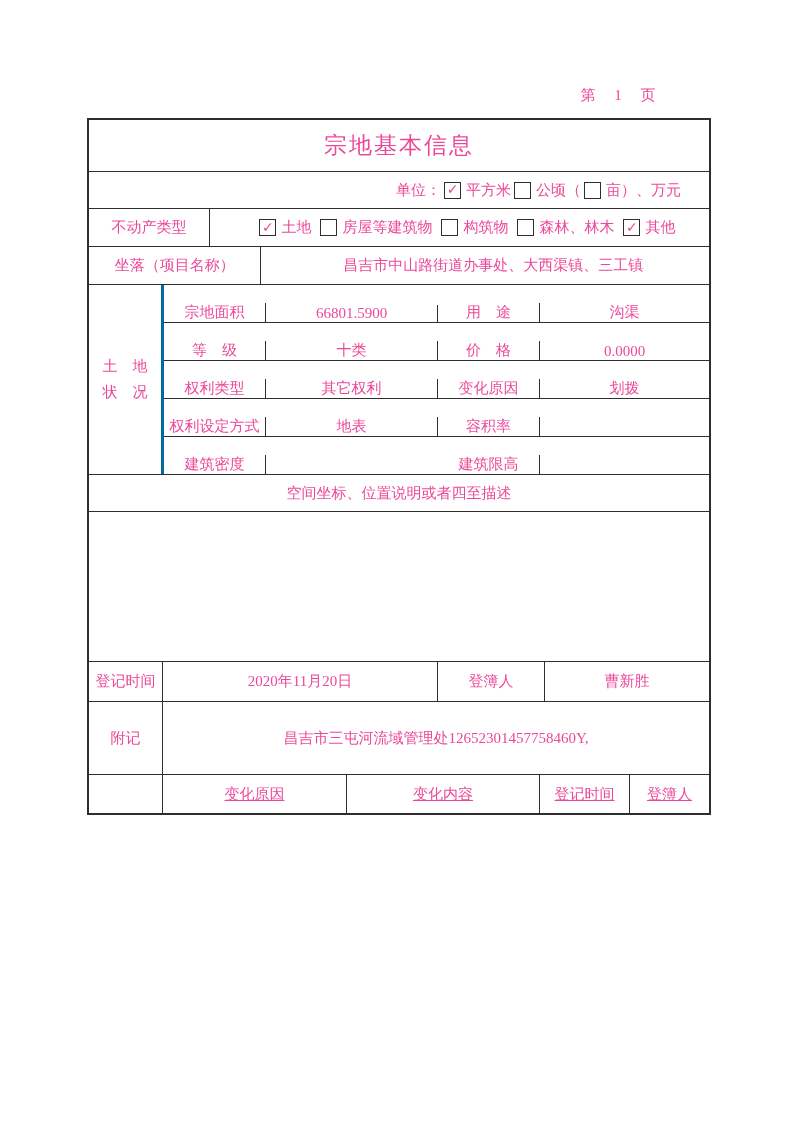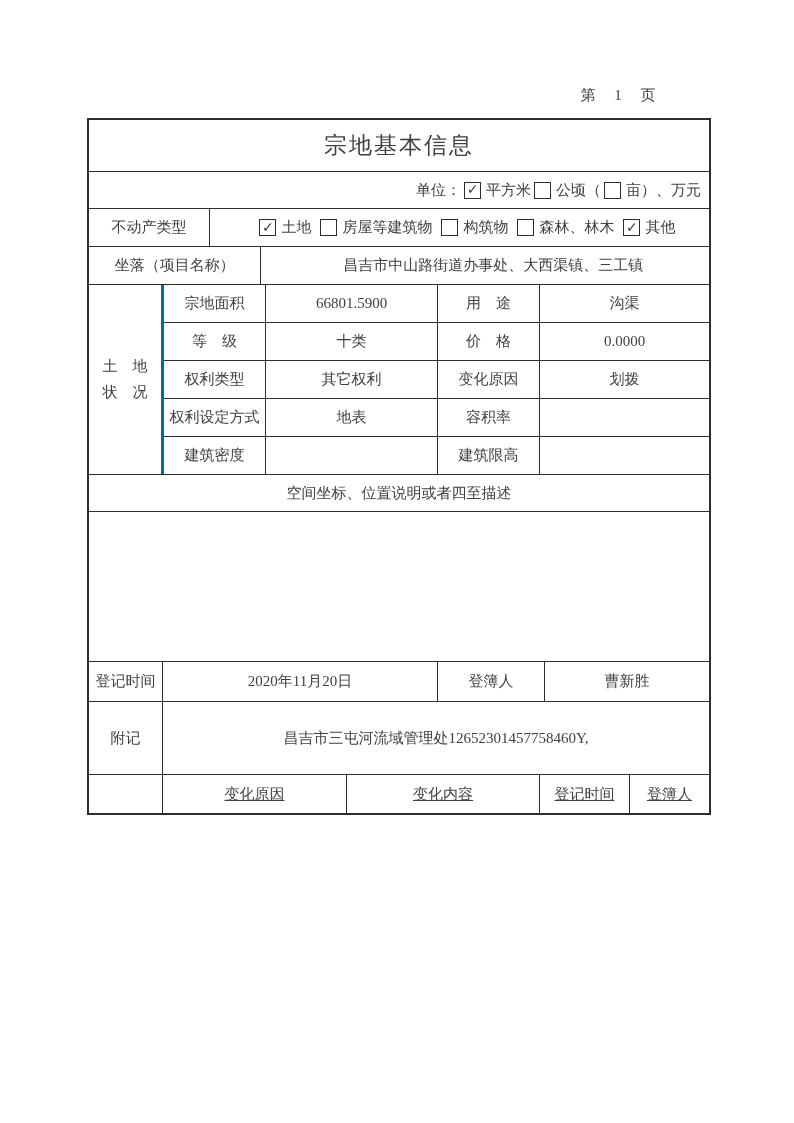--- a/index.html
+++ b/index.html
@@ -6,21 +6,21 @@
   body {
     background: #e9e9e9;
     font-family: "Liberation Serif", "DejaVu Serif", serif;
   }
   .page {
     position: relative;
     width: 794px;
     height: 1123px;
     background: #ffffff;
     margin: 0 auto;
-    color: #404040;
+    color: #ec4899;
     font-size: 15px;
   }
   .page-number {
     position: absolute;
     top: 86px;
     left: 558px;
     width: 120px;
     text-align: center;
     font-size: 15px;
     white-space: pre;
@@ -43,41 +43,41 @@
   .cell {
     border-right: 1px solid #2e2e2e;
     display: flex;
     align-items: center;
     justify-content: center;
     text-align: center;
     overflow: hidden;
   }
   .cell:last-child { border-right: none; }
   .row-title { height: 52px; align-items: center; justify-content: center; font-size: 23px; letter-spacing: 2px; }
-  .row-unit { height: 37px; align-items: center; justify-content: flex-end; padding-right: 8px; }
+  .row-unit { height: 37px; align-items: center; justify-content: flex-end; padding-right: 28px; }
   .row-38 { height: 38px; gap: 16px; }
   .row-spatial { height: 37px; align-items: center; justify-content: center; }
   .row-empty { height: 150px; }
   .row-reg { height: 40px; }
   .row-remark { height: 73px; }
   .row-change { height: 38px; }
 
   .land-section { height: 190px; }
   .land-side {
     width: 75px;
     border-right: 3px solid #0369a1;
     display: flex;
     flex-direction: column;
     align-items: center;
     justify-content: center;
     line-height: 1.7;
   }
   .land-rows { width: 545px; display: flex; flex-direction: column; }
   .land-rows .t-row:last-child { border-bottom: none; }
-  .land-rows .t-row { height: 38px; }
+  .land-rows .t-row { height: 38px; align-items: flex-end; }
   .land-rows .t-row:last-child { height: 37px; }
 
   .checkbox {
     display: inline-flex;
     width: 17px;
     height: 17px;
     border: 1.5px solid #2e2e2e;
     align-items: center;
     justify-content: center;
     flex: none;

